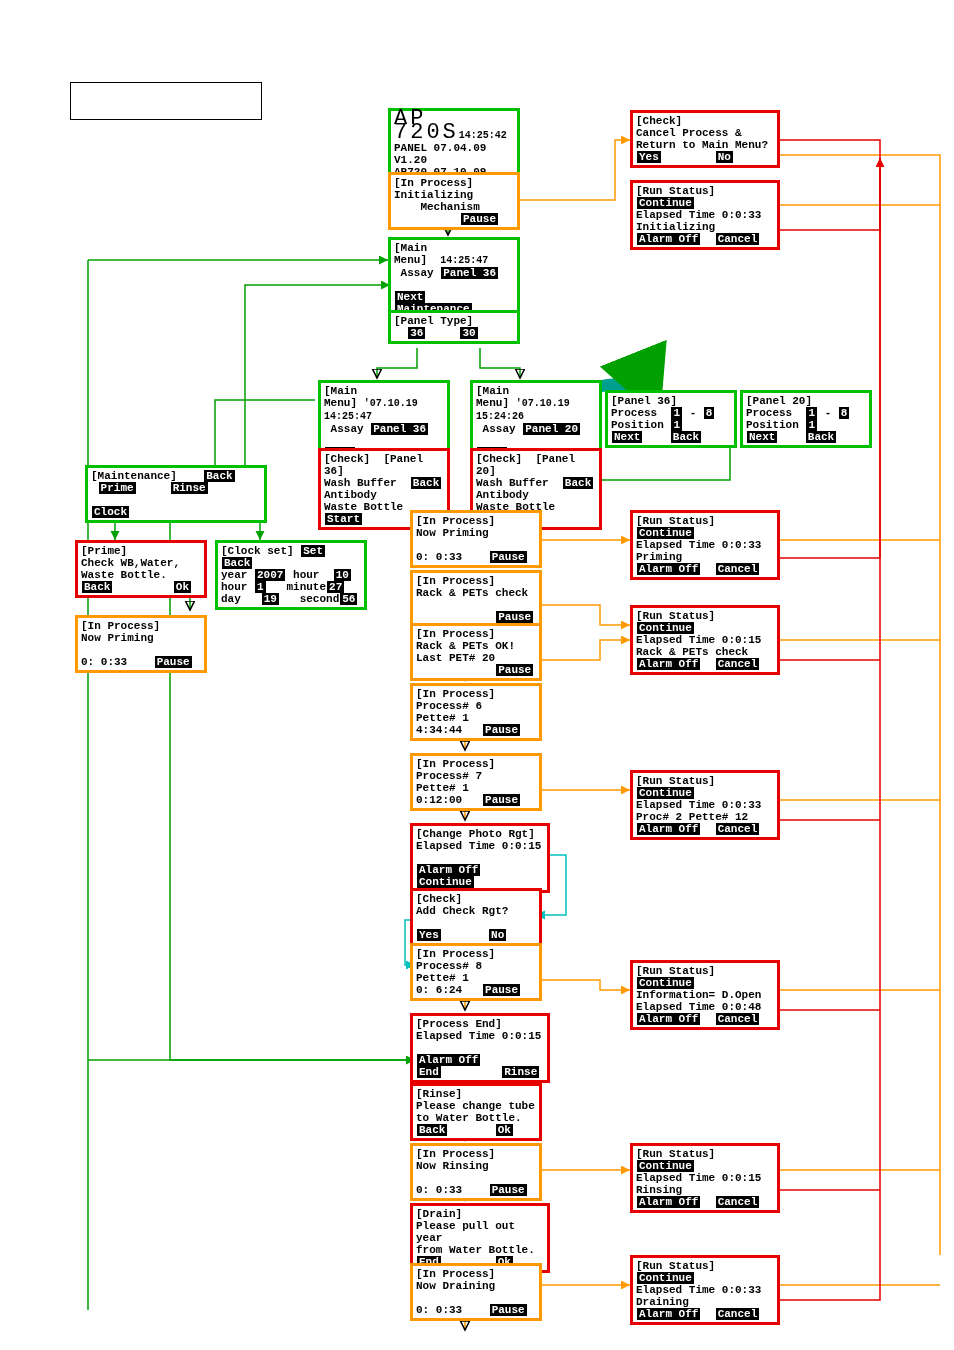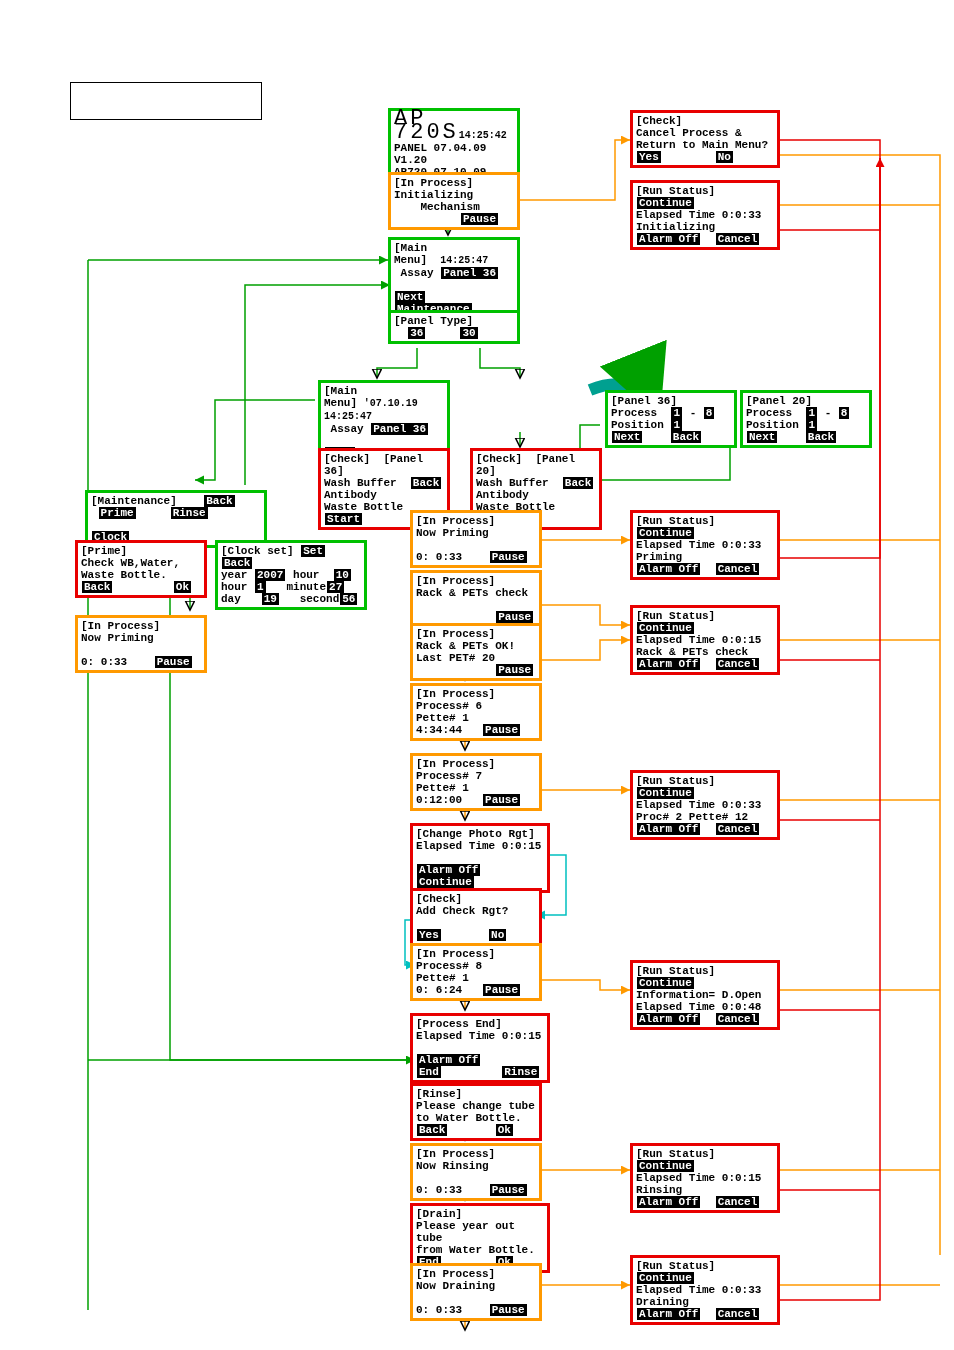--- a/index.html
+++ b/index.html
@@ -149,20 +149,25 @@
  <span>[Panel Type]</span><br>
  &nbsp;&nbsp;<span class="blk">36</span>&nbsp;&nbsp;&nbsp;&nbsp;&nbsp;<span class="blk">30</span>
 </div>
 
 <div class="box green" style="left:318px;top:380px;width:120px">
  <span>[Main Menu]</span>&nbsp;<span class="tiny">'07.10.19 14:25:47</span><br>
  &nbsp;<span>Assay</span> <span class="blk">Panel 36</span><br><br>
  <span class="blk">Next</span>&nbsp;&nbsp;<span class="blk">Maintenance</span>
 </div>
 
+<div class="box green" style="left:470px;top:380px;width:120px">
+ <span>[Main Menu]</span>&nbsp;<span class="tiny">'07.10.19 15:24:26</span><br>
+ &nbsp;<span>Assay</span> <span class="blk">Panel 20</span><br><br>
+ <span class="blk">Next</span>&nbsp;&nbsp;<span class="blk">Maintenance</span>
+</div>
 
 <div class="box red" style="left:318px;top:448px;width:120px">
  <span>[Check]</span>&nbsp;&nbsp;<span>[Panel 36]</span><br>
  <span>Wash Buffer</span>&nbsp;&nbsp;<span class="blk">Back</span><br>
  <span>Antibody</span><br>
  <span>Waste Bottle</span>&nbsp;<span class="blk">Start</span>
 </div>
 
 <div class="box red" style="left:470px;top:448px;width:120px">
  <span>[Check]</span>&nbsp;&nbsp;<span>[Panel 20]</span><br>
@@ -178,21 +183,21 @@
  <span class="blk">Next</span>&nbsp;&nbsp;&nbsp;&nbsp;<span class="blk">Back</span>
 </div>
 
 <div class="box green" style="left:740px;top:390px;width:120px">
  <span>[Panel 20]</span><br>
  <span>Process</span>&nbsp;&nbsp;<span class="blk">1</span> - <span class="blk">8</span><br>
  <span>Position</span>&nbsp;<span class="blk">1</span><br>
  <span class="blk">Next</span>&nbsp;&nbsp;&nbsp;&nbsp;<span class="blk">Back</span>
 </div>
 
-<div class="box green" style="left:85px;top:490px;width:170px">
+<div class="box green" style="left:85px;top:465px;width:170px">
  <span>[Maintenance]</span>&nbsp;&nbsp;&nbsp;&nbsp;<span class="blk">Back</span><br>
  &nbsp;<span class="blk">Prime</span>&nbsp;&nbsp;&nbsp;&nbsp;&nbsp;<span class="blk">Rinse</span><br>
  &nbsp;&nbsp;&nbsp;&nbsp;&nbsp;&nbsp;&nbsp;&nbsp;&nbsp;&nbsp;&nbsp;&nbsp;&nbsp;&nbsp;&nbsp;&nbsp;&nbsp;&nbsp;&nbsp;&nbsp;&nbsp;&nbsp;&nbsp;<span class="blk">Clock</span>
 </div>
 
 <div class="box red" style="left:75px;top:540px;width:120px">
  <span>[Prime]</span><br>
  <span>Check WB,Water,</span><br>
  <span>Waste Bottle.</span><br>
  <span class="blk">Back</span>&nbsp;&nbsp;&nbsp;&nbsp;&nbsp;&nbsp;&nbsp;&nbsp;&nbsp;<span class="blk">Ok</span>
@@ -278,21 +283,21 @@
 </div>
 
 <div class="box orange" style="left:410px;top:1143px;width:120px">
  <span>[In Process]</span><br>
  <span>Now Rinsing</span><br><br>
  <span> 0: 0:33</span>&nbsp;&nbsp;&nbsp;&nbsp;<span class="blk">Pause</span>
 </div>
 
 <div class="box red" style="left:410px;top:1203px;width:128px">
  <span>[Drain]</span><br>
- <span>Please year out tube</span><br>
+ <span>Please pull out year</span><br>
  <span>from Water Bottle.</span><br>
  <span class="blk">End</span>&nbsp;&nbsp;&nbsp;&nbsp;&nbsp;&nbsp;&nbsp;&nbsp;<span class="blk">Ok</span>
 </div>
 
 <div class="box orange" style="left:410px;top:1263px;width:120px">
  <span>[In Process]</span><br>
  <span>Now Draining</span><br><br>
  <span> 0: 0:33</span>&nbsp;&nbsp;&nbsp;&nbsp;<span class="blk">Pause</span>
 </div>
 

